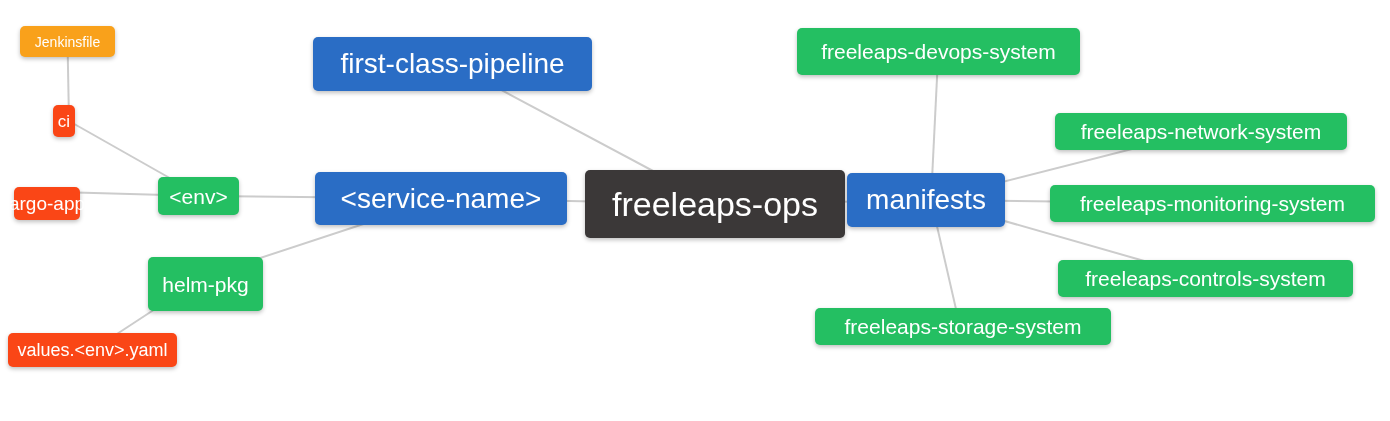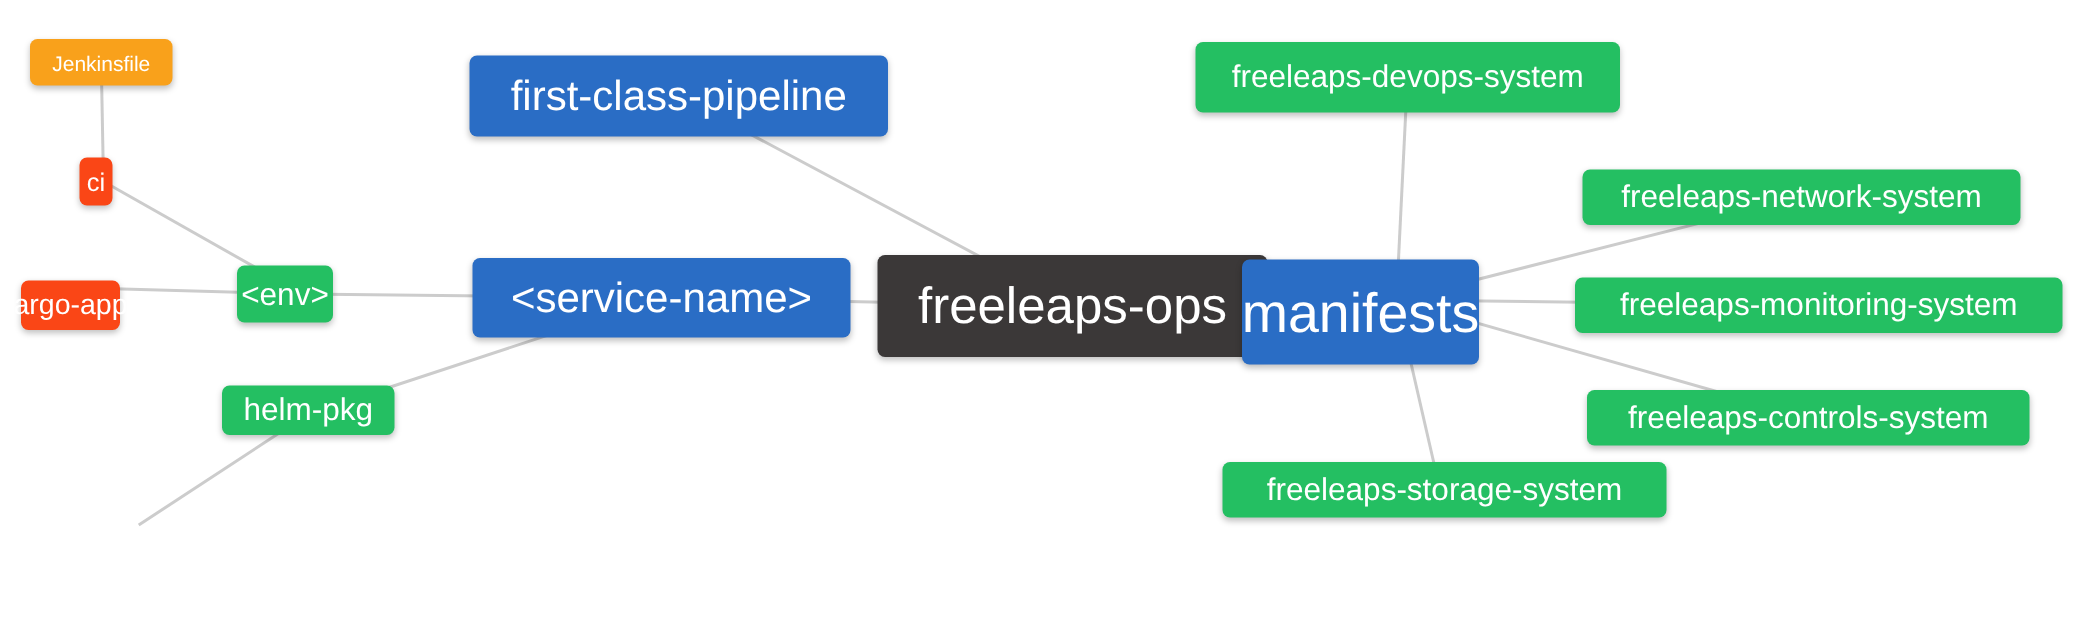--- a/index.html
+++ b/index.html
@@ -63,32 +63,33 @@
       <line x1="931" y1="200" x2="1205.5" y2="278.5" stroke="#CCCCCC" stroke-width="2"></line>
       <line x1="931" y1="200" x2="960" y2="326.5" stroke="#CCCCCC" stroke-width="2"></line>
     </svg>
 
   <div class="node c-orange" style="left:20px;  top:26px;  width:95px;  height:31px; font-size:14px;">Jenkinsfile</div>
 
   <div class="node c-red" style="left:53px;  top:105px; width:22px;  height:32px; font-size:17px;">ci</div>
 
   <div class="node c-red" style="left:14px;  top:176px; width:66px;  height:33px; font-size:19px;margin-top:11px;">argo-app</div>
 
-  <div class="node c-green" style="left:158px; top:177px; width:64px;  height:38px; font-size:21px;">&lt;env&gt;</div>
+  <div class="node c-green" style="left:158px; top:177px; width:81px;  height:38px; font-size:21px;">&lt;env&gt;</div>
 
-  <div class="node c-green" style="left:148px; top:257px; width:115px; height:33px; font-size:21px;">helm-pkg</div>
+  <div class="node c-green" style="left:148px; top:257px; width:115px; height:54px; font-size:21px;">helm-pkg</div>
 
+  <div class="node c-red" style="left:8px;   top:333px; width:169px; height:34px; font-size:18px;">values.&lt;env&gt;.yaml</div>
 
   <div class="node c-blue" style="left:313px; top:37px;  width:279px; height:54px; font-size:28px;">first-class-pipeline</div>
 
   <div class="node c-dark" style="left:585px; top:170px; width:260px; height:68px; font-size:34px;">freeleaps-ops</div>
 
   <div class="node c-blue" style="left:315px; top:172px; width:252px; height:53px; font-size:28px;">&lt;service-name&gt;</div>
 
-  <div class="node c-blue" style="left:828px; top:173px; width:158px; height:70px; font-size:37px;">manifests</div>
+  <div class="node c-blue" style="left:847px; top:173px; width:158px; height:54px; font-size:28px;">manifests</div>
 
   <div class="node c-green" style="left:797px;  top:28px;  width:283px; height:47px; font-size:21px;">freeleaps-devops-system</div>
 
   <div class="node c-green" style="left:1055px; top:113px; width:292px; height:37px; font-size:21px;">freeleaps-network-system</div>
 
   <div class="node c-green" style="left:1050px; top:185px; width:325px; height:37px; font-size:21px;">freeleaps-monitoring-system</div>
 
   <div class="node c-green" style="left:1058px; top:260px; width:295px; height:37px; font-size:21px;">freeleaps-controls-system</div>
 
   <div class="node c-green" style="left:815px;  top:308px; width:296px; height:37px; font-size:21px;">freeleaps-storage-system</div>

